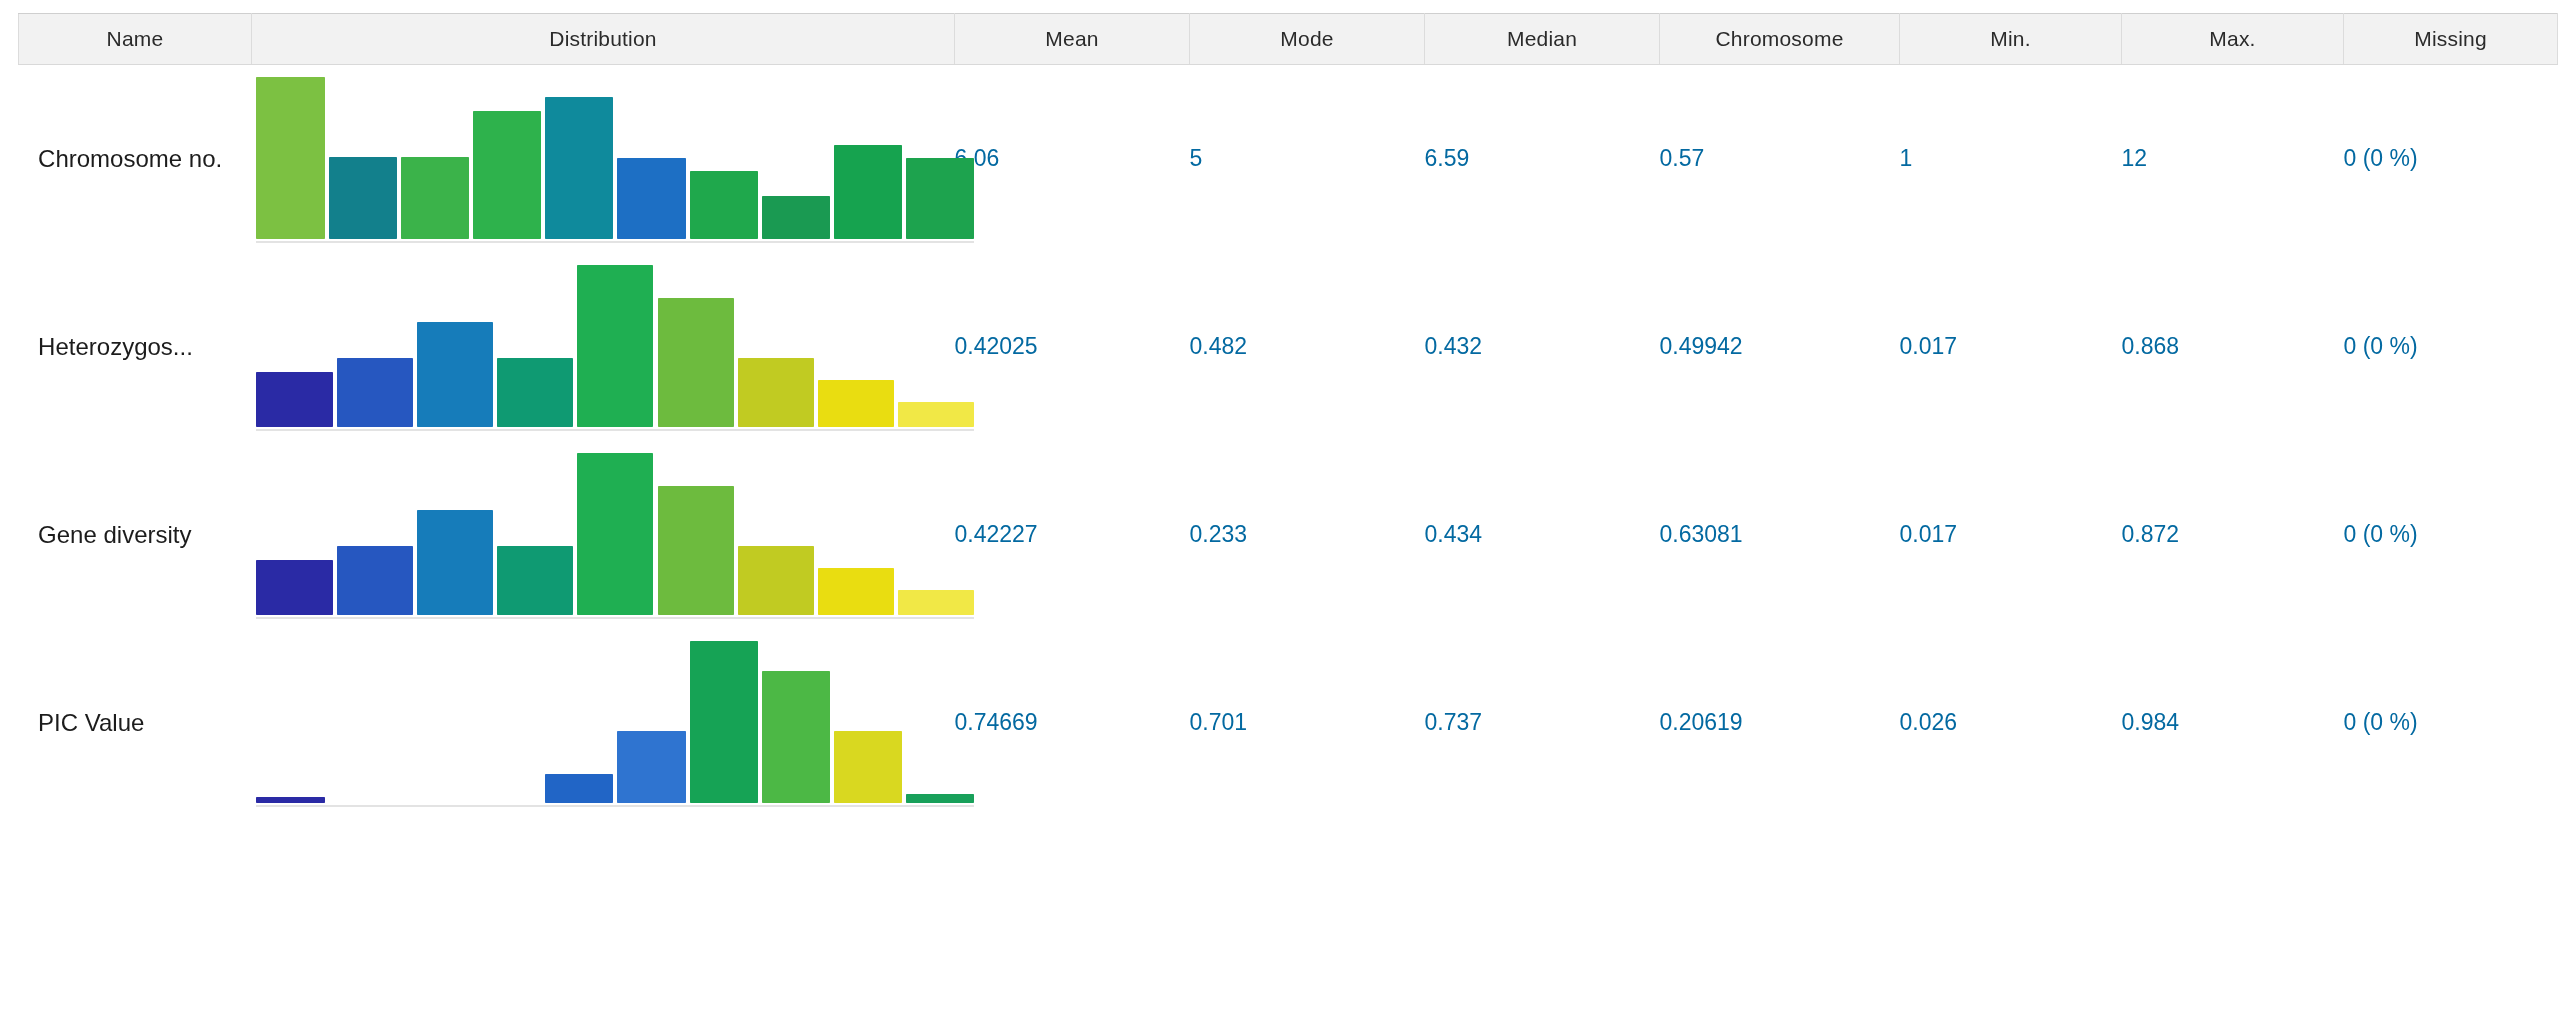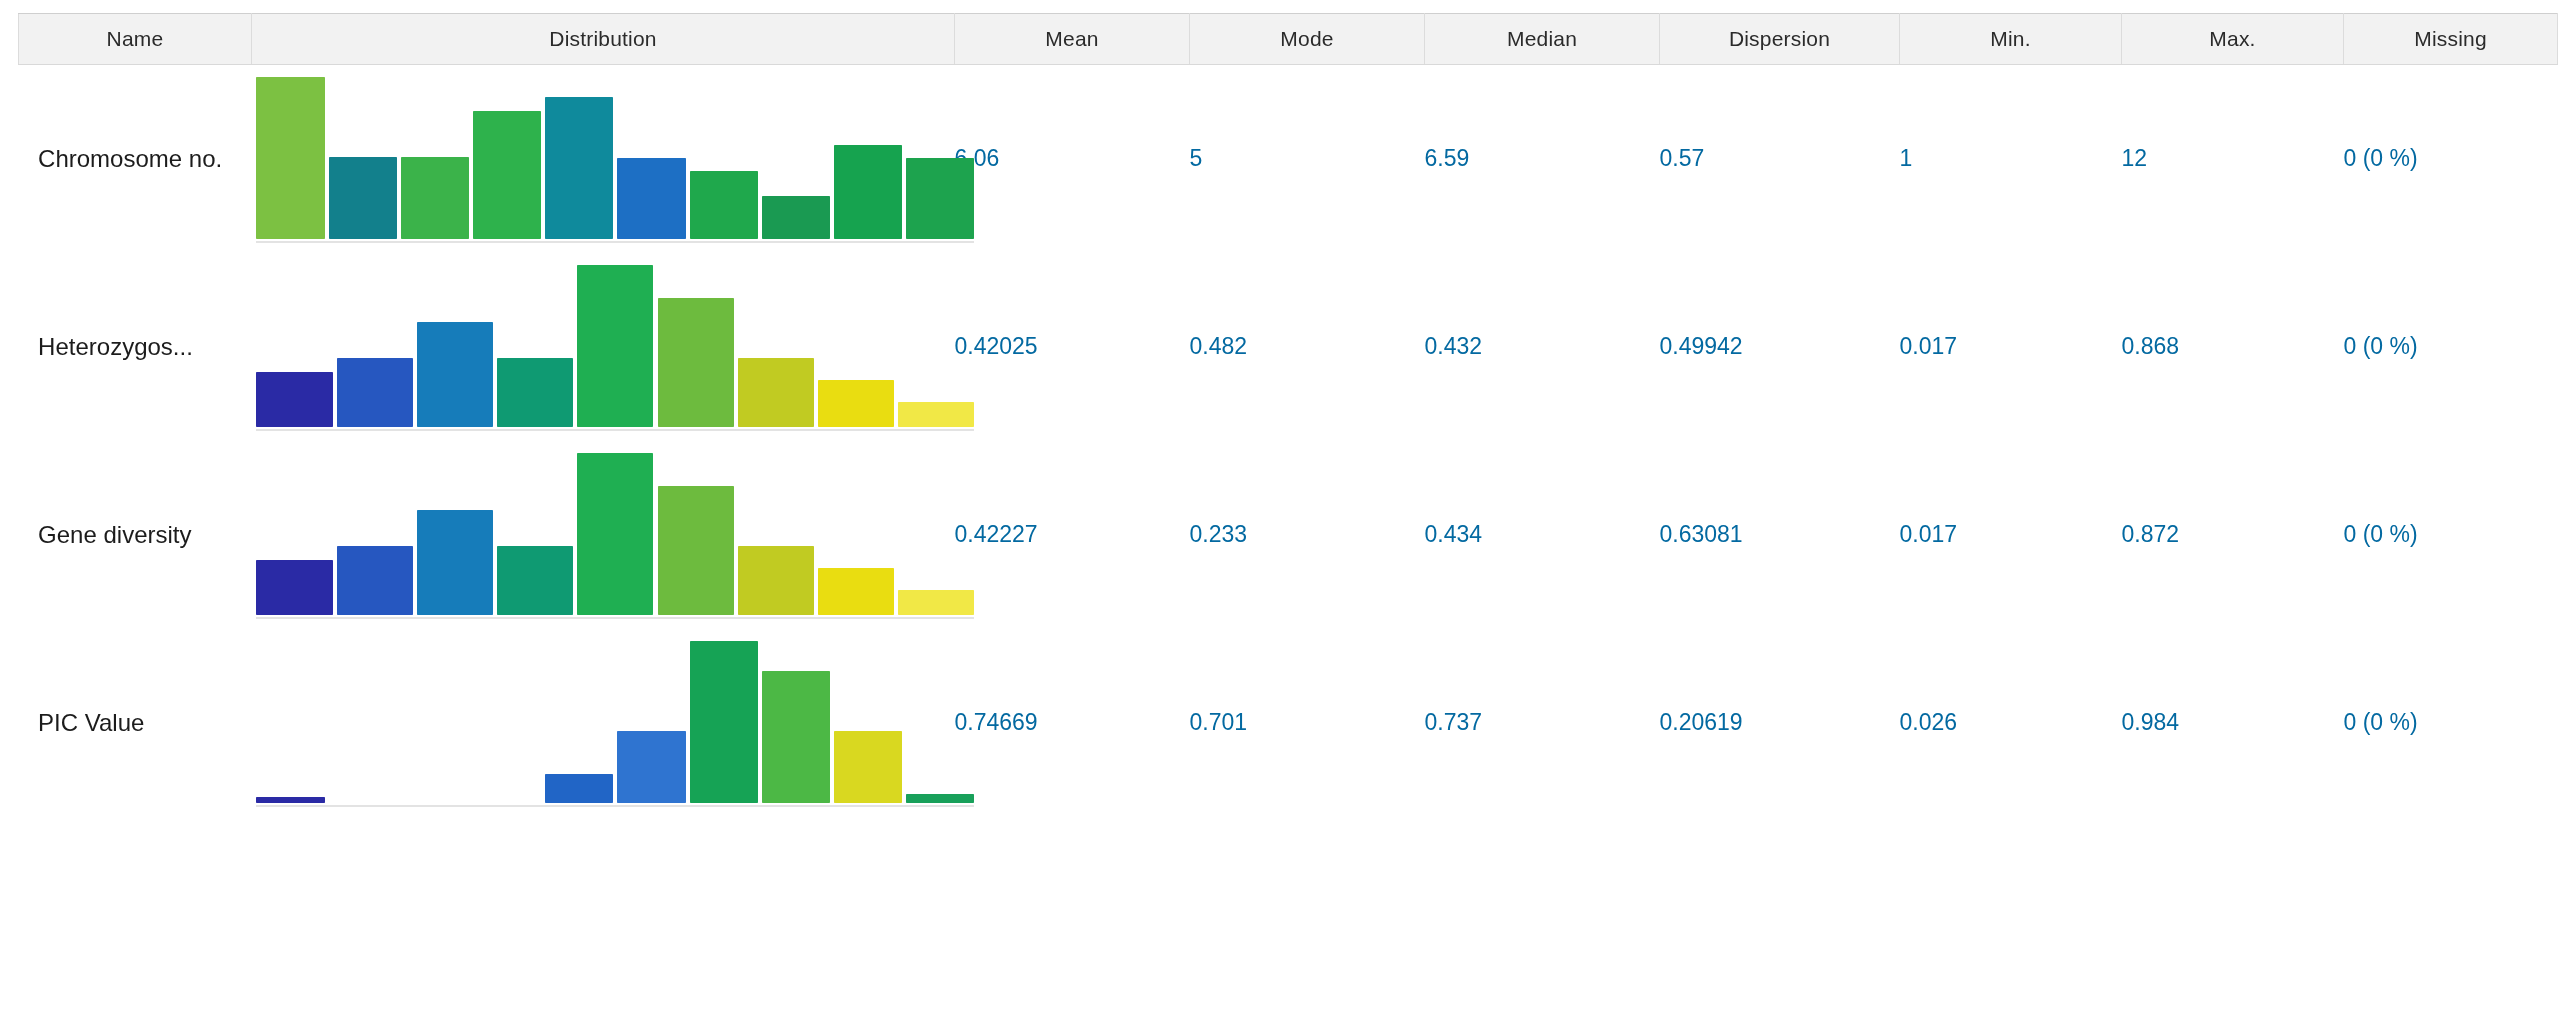--- a/index.html
+++ b/index.html
@@ -122,21 +122,21 @@
       <col style="width:214px">
     </colgroup>
 
     <thead>
       <tr>
         <th>Name</th>
         <th>Distribution</th>
         <th>Mean</th>
         <th>Mode</th>
         <th>Median</th>
-        <th>Dispersion</th>
+        <th>Chromosome</th>
         <th>Min.</th>
         <th>Max.</th>
         <th>Missing</th>
       </tr>
     </thead>
 
     <tbody>
 
       <tr>
         <td class="name-cell">Chromosome no.</td>

